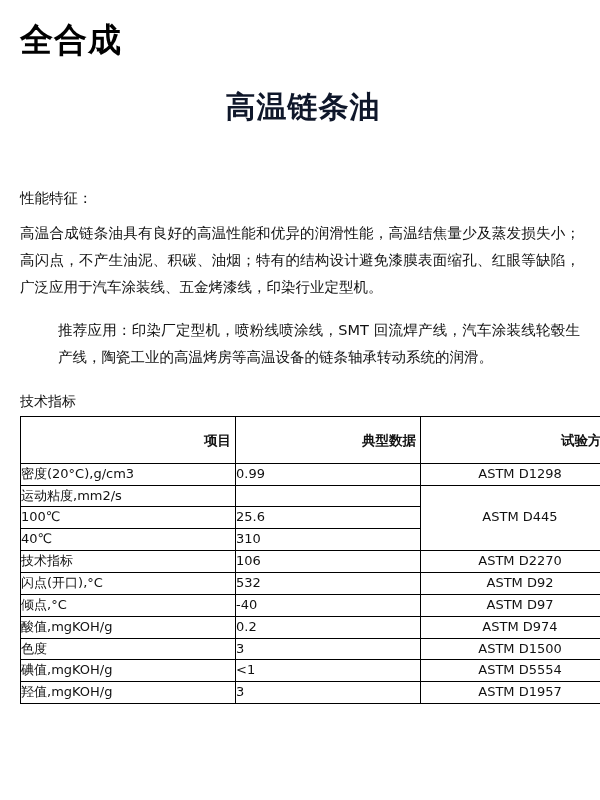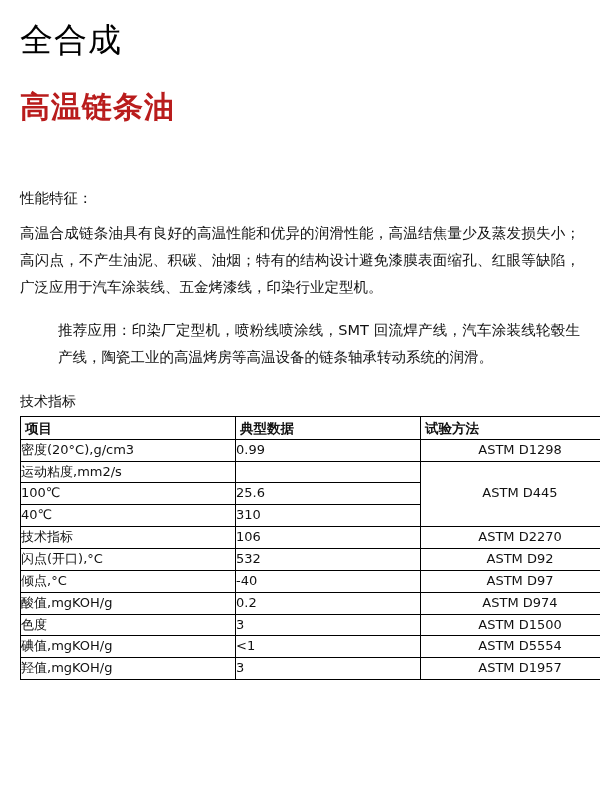--- a/index.html
+++ b/index.html
@@ -16,33 +16,34 @@
   }
   .page {
     position: relative;
     width: 600px;
     height: 800px;
     box-sizing: border-box;
     padding: 18px 14px 0 14px;
   }
   .title-main {
     font-size: 33px;
-    font-weight: normal;
+    font-weight: bold;
     color: #000000;
     letter-spacing: 1px;
     line-height: 1.1;
     margin: 4px 0 0 6px;
   }
   .title-sub {
     font-size: 30px;
     font-weight: bold;
-    color: #b91c1c;
+    color: #0f172a;
     letter-spacing: 1px;
     line-height: 1.1;
     margin: 32px 0 0 6px;
+    text-align: center;
   }
   .section-label {
     font-size: 14.5px;
     color: #111;
     margin: 64px 0 0 6px;
     line-height: 1.6;
   }
   .para {
     font-size: 14.5px;
     color: #111;
@@ -70,23 +71,23 @@
     border: 1px solid #000000;
     font-size: 13px;
     padding: 1px 0;
     line-height: 1.45;
     color: #111;
   }
   table.spec th {
     border: 1px solid #000000;
     font-size: 13.5px;
     font-weight: bold;
-    padding: 1px 4px;
+    padding: 13px 4px;
     line-height: 1.5;
-    text-align: left;
+    text-align: right;
     color: #111;
   }
   .col-item { width: 206px; text-align: left; }
   .col-val  { width: 176px; }
   .col-meth { width: 190px; text-align: center; }
   .red { color: #c4161c; }
   .multiline-item { line-height: 1.45; }
 </style>
 </head>
 <body>

